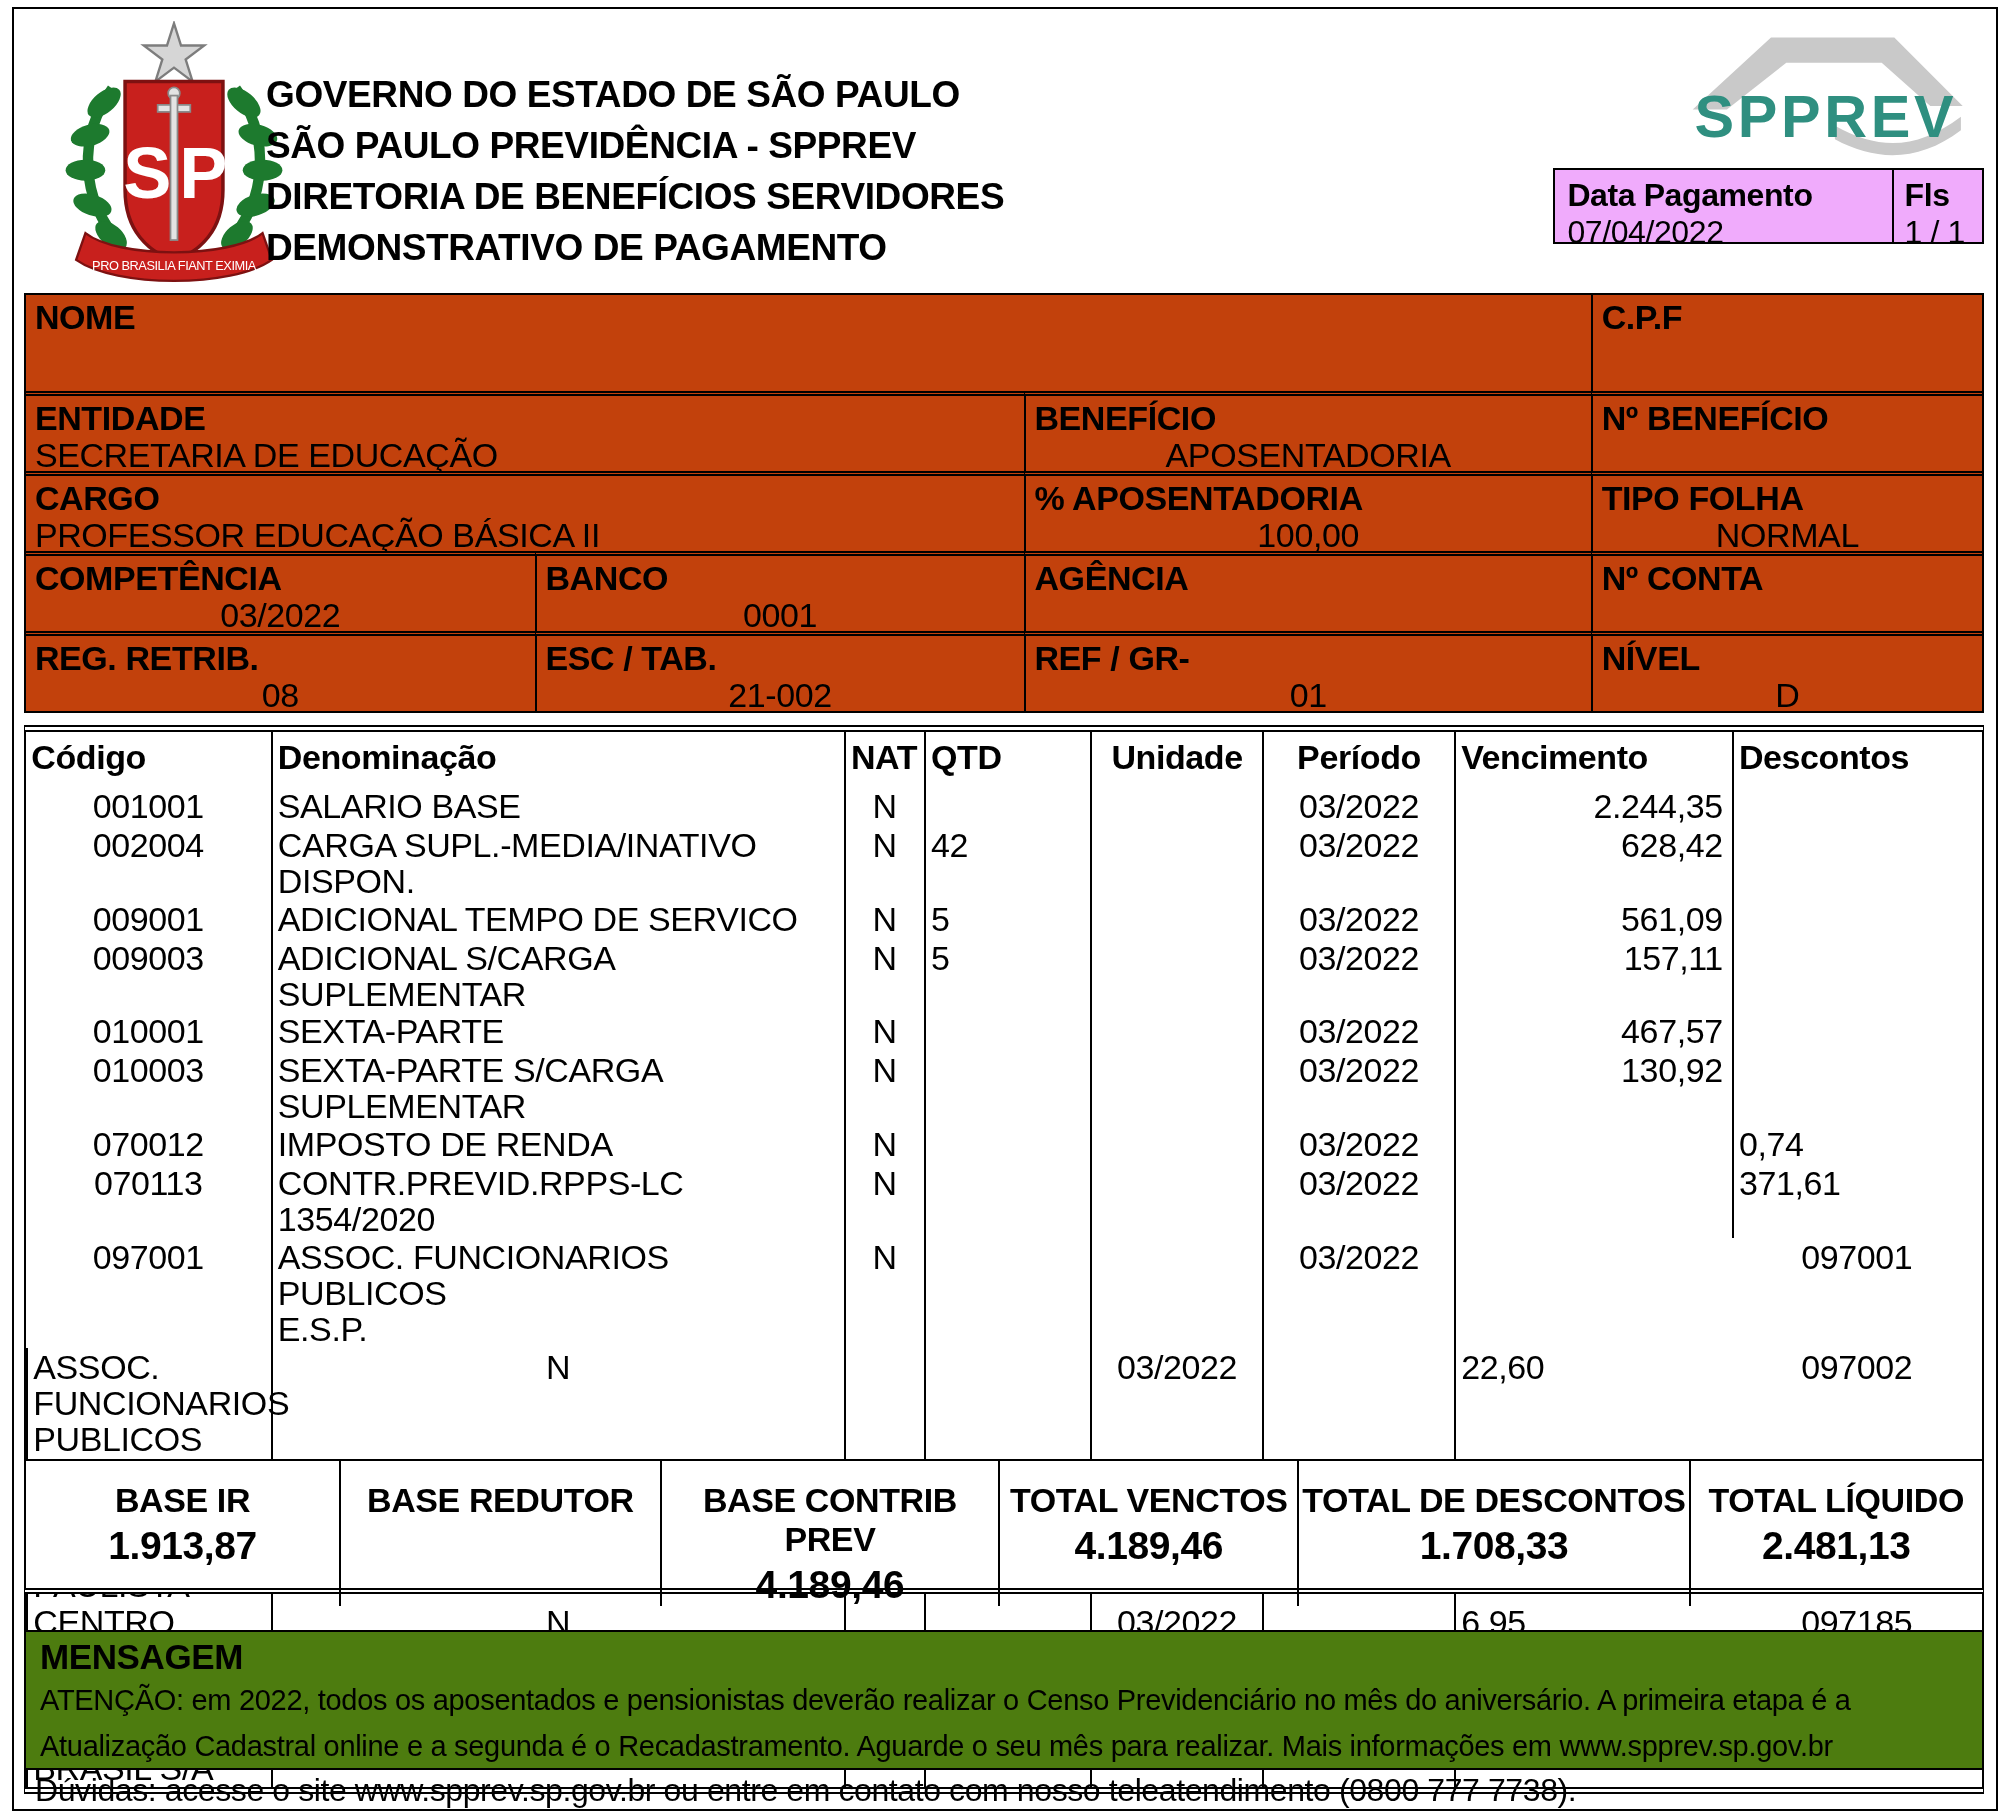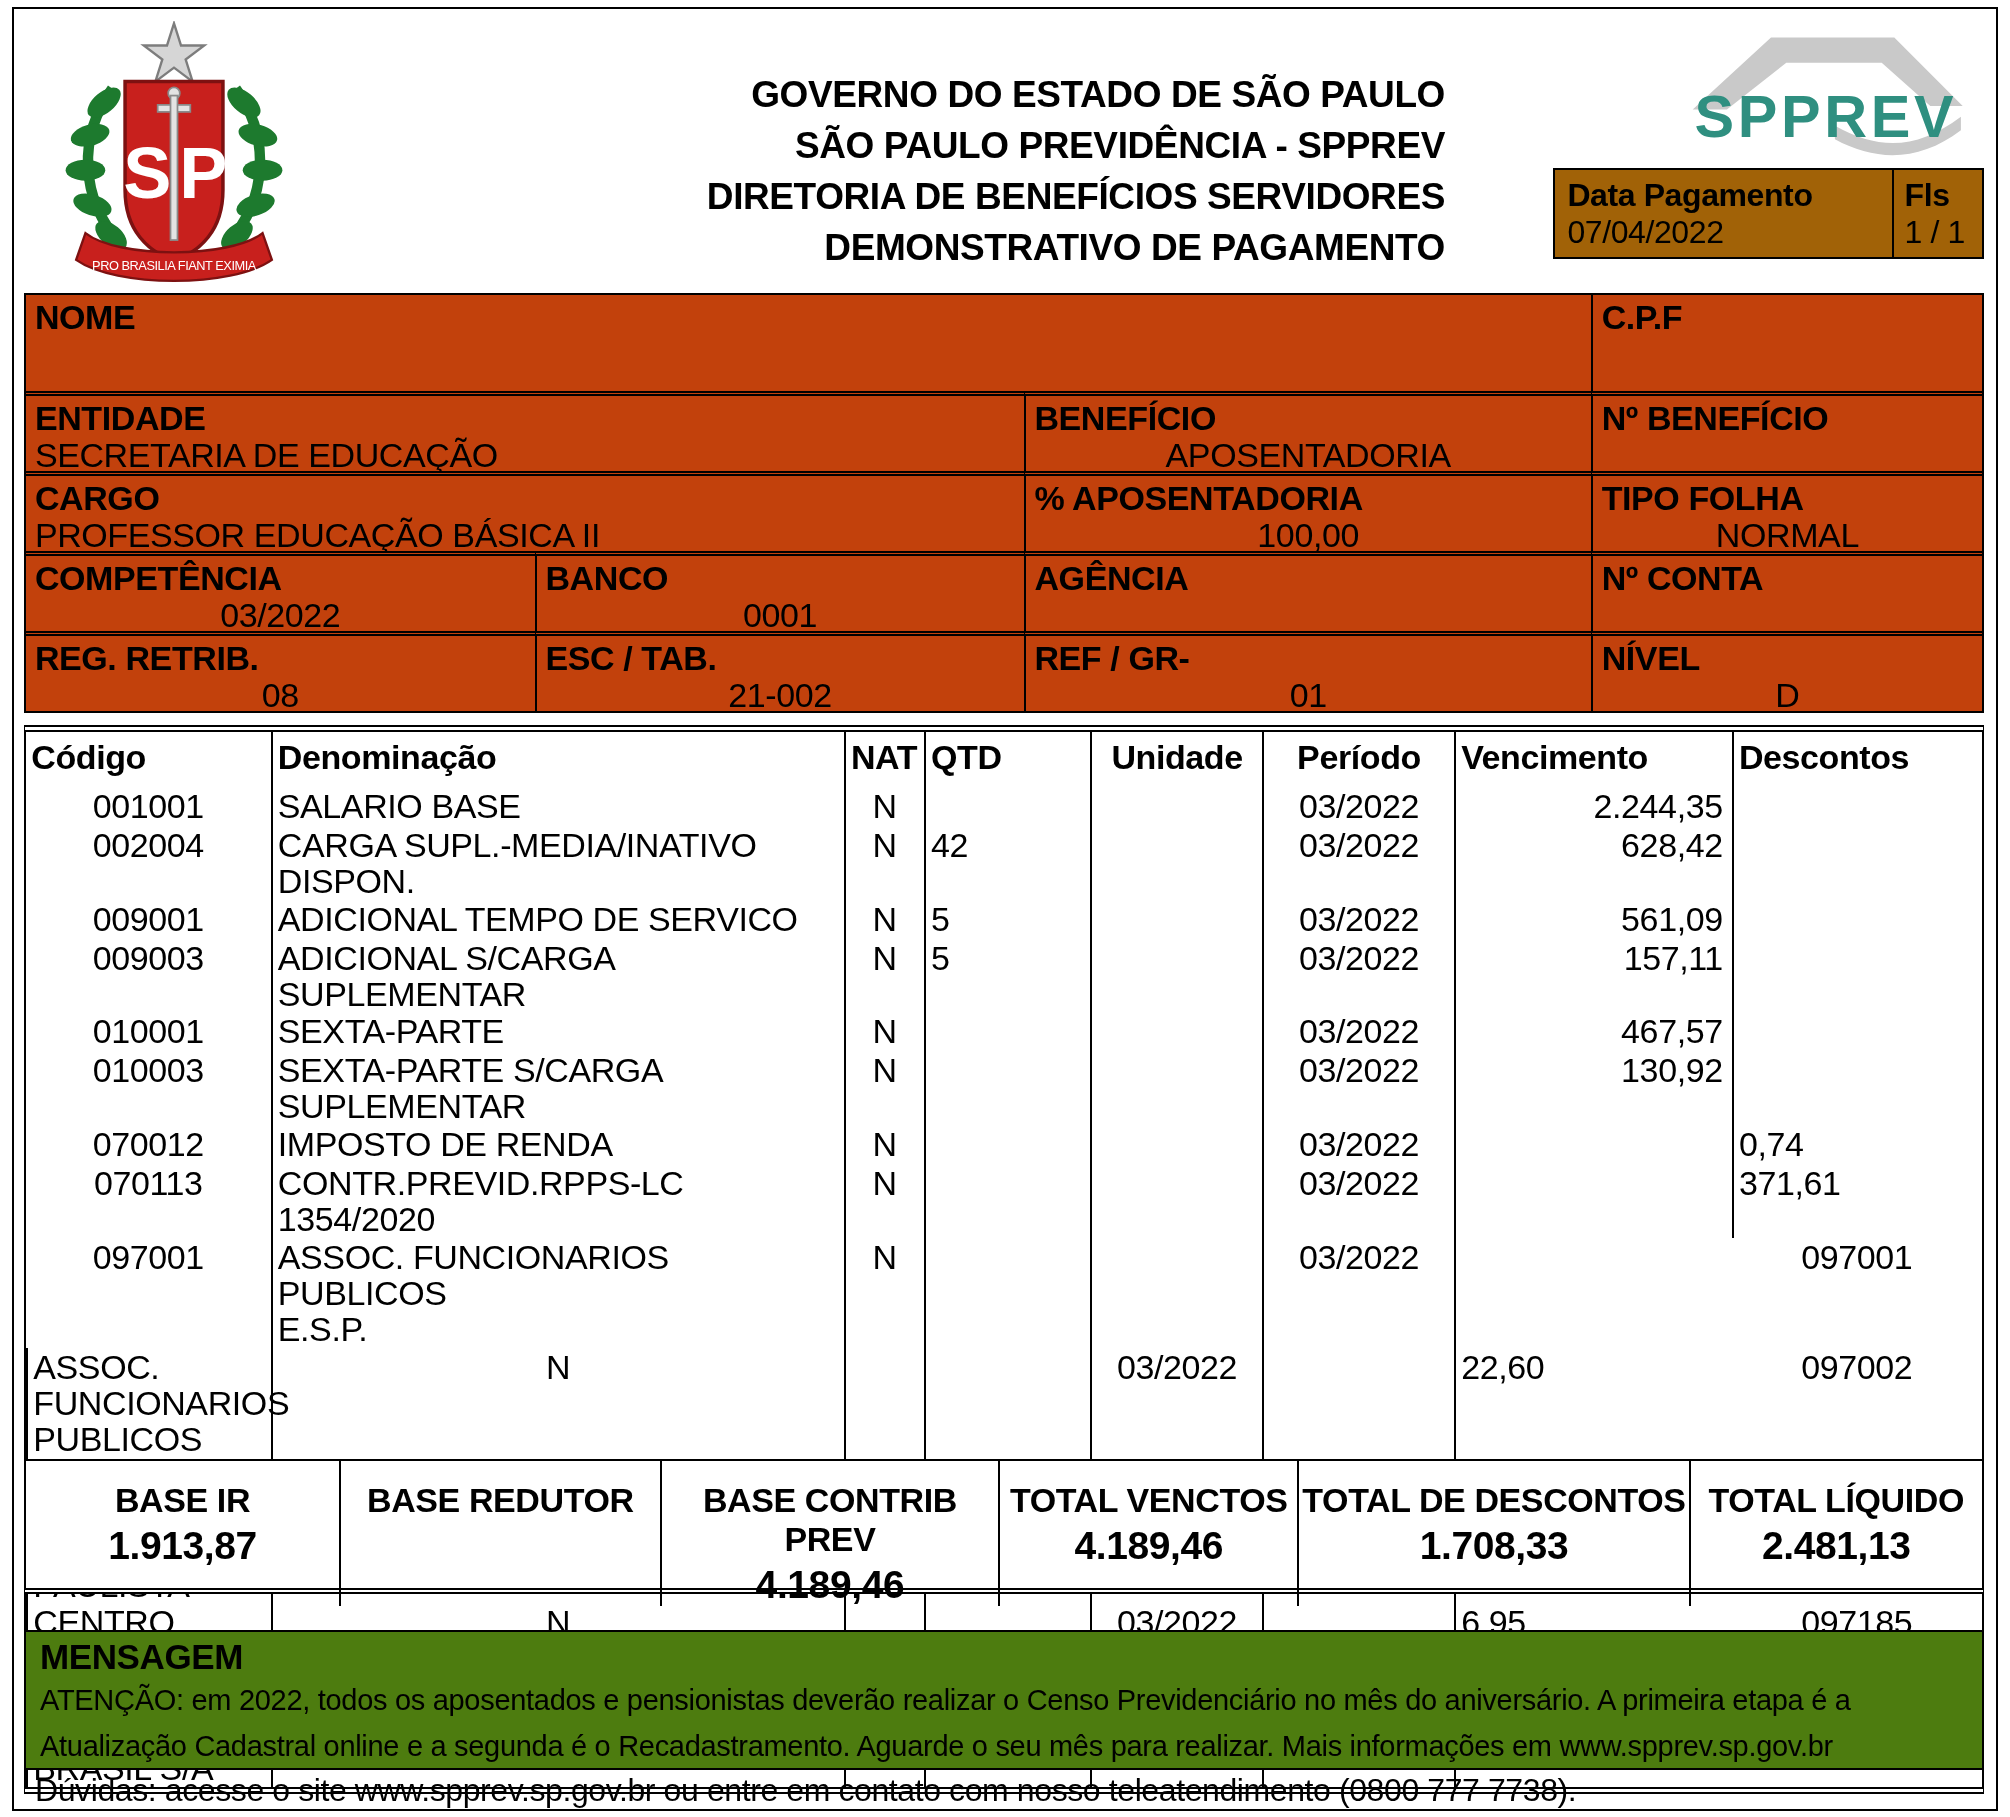--- a/index.html
+++ b/index.html
@@ -6,26 +6,26 @@
   html,body { background:#fff; }
   .page {
     position: relative; width: 2010px; height: 1818px; background: #fff;
     font-family: "Liberation Sans", sans-serif; color: #000; overflow: hidden;
     letter-spacing: -0.4px;
   }
   .frame { position:absolute; left:12.4px; top:7px; right:12.4px; bottom:7px; border:2.7px solid #000; }
 
   
   .arms { position:absolute; left:55px; top:21px; width:238px; height:268px; }
-  .titles { position:absolute; left:266px; top:69px; width:1179px; text-align:right; }
+  .titles { position:absolute; left:266px; top:69px; width:1179px; text-align:left; }
   .title-line { font-weight:bold; font-size:37px; line-height:51px; }
   .spprev-logo { position:absolute; left:1676px; top:16px; width:298px; height:144px; }
   .databox {
-    position:absolute; left:1553px; top:168px; width:431px; height:91px;
-    border:2.7px solid #000; display:flex; background:#a16207;
+    position:absolute; left:1553px; top:168px; width:431px; height:76px;
+    border:2.7px solid #000; display:flex; background:#f0abfc;
   }
   .databox .dmain { flex:1; padding:7px 12.4px 8.9px; display:flex; flex-direction:column; justify-content:space-between; }
   .databox .dfls  { width:90px; border-left:2.7px solid #000; padding:7px 10.6px 8.9px; display:flex; flex-direction:column; justify-content:space-between; }
   .dlabel { font-weight:bold; font-size:32px; }
   .dvalue { font-size:32px; }
 
   
   .info {
     position:absolute; left:24px; top:293px; width:1960px;
     border:2.7px solid #000; display:grid;

